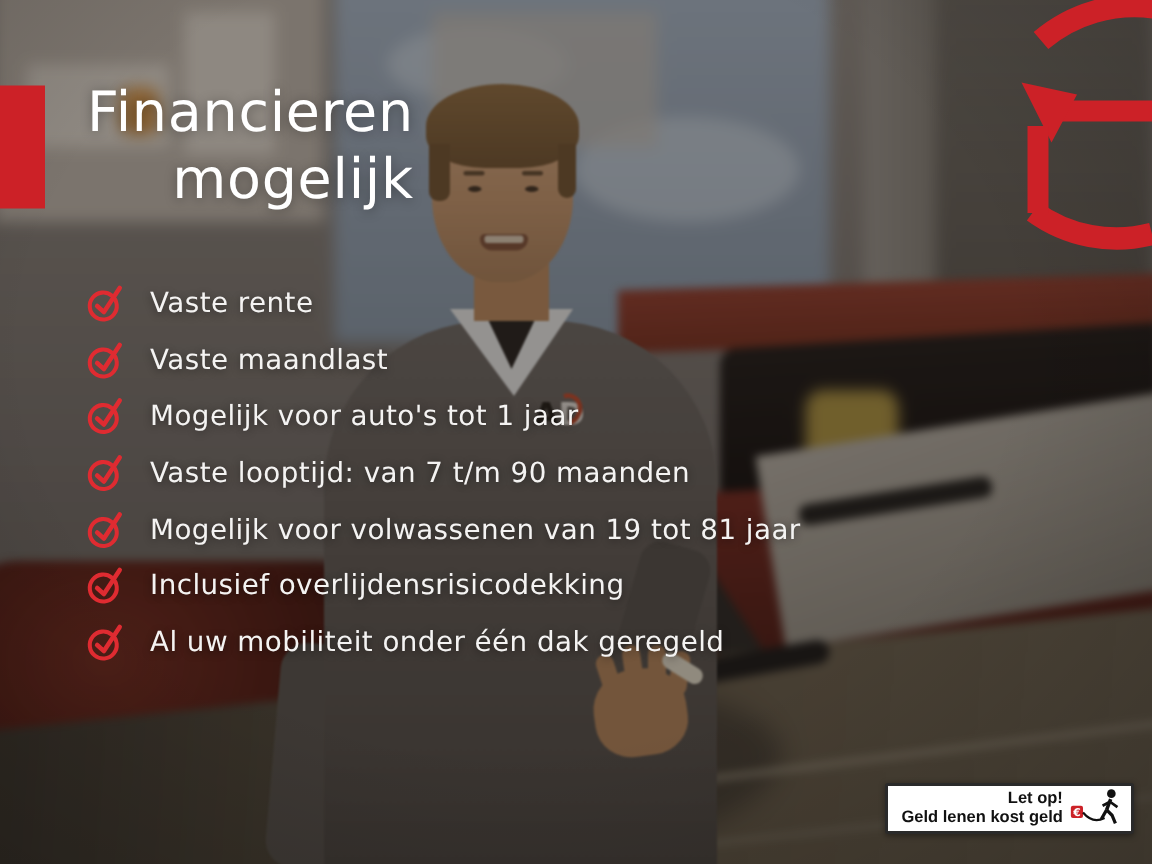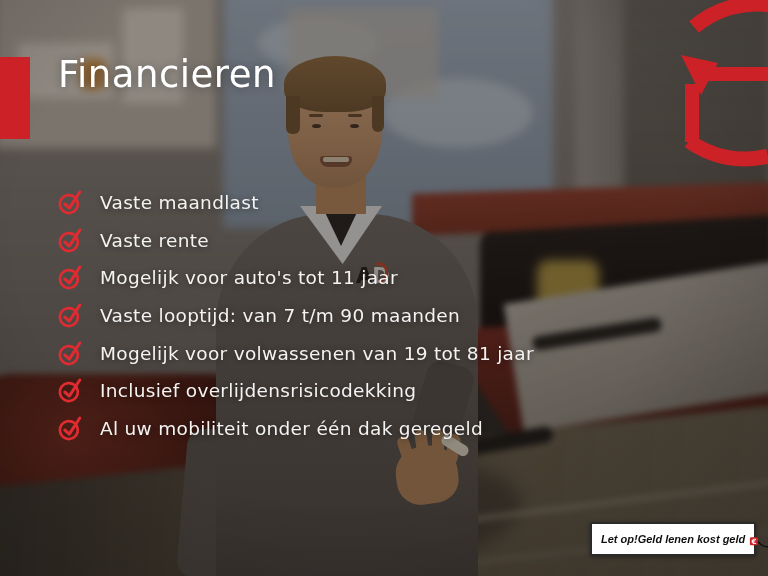--- a/index.html
+++ b/index.html
@@ -83,21 +83,21 @@
   .title span{position:static;display:block;}
   .checklist{left:57px;top:184px;margin:0;padding:0;list-style:none;width:560px;}
   .checklist li{position:static;display:flex;align-items:center;height:37.6px;gap:16px;}
   .check-ic{position:static;flex:0 0 auto;width:27px;height:27px;transform:rotate(-6deg);}
   .checklist .lbl{position:static;color:#f4f3f2;font-size:18.5px;letter-spacing:.3px;text-shadow:0 1px 6px rgba(0,0,0,.45);}
 
   .brand-arc{right:0;top:0;width:106px;height:158px;overflow:visible;}
 
   
   .badge{left:590px;top:522px;width:166px;height:34px;background:var(--badge-bg,#fff);border:2px solid #2a2a2a;border-radius:2px;display:flex;align-items:center;padding:2px 6px 2px 9px;box-shadow:0 1px 4px rgba(0,0,0,.4);}
-  .badge-text{position:static;display:flex;flex-direction:row;justify-content:center;line-height:13px;font-style:italic;}
+  .badge-text{position:static;display:flex;flex-direction:column;justify-content:center;line-height:13px;}
   .badge-text span{position:static;color:var(--badge-text,#111);font-size:11px;font-weight:bold;font-family:"Liberation Sans",sans-serif;white-space:nowrap;}
   .badge-ic{position:static;margin-left:4px;flex:0 0 auto;}
 </style>
 </head>
 <body>
 
 <div class="canvas">
 
   <div class="bg-far">
     <div class="bg-base"></div>
@@ -156,43 +156,44 @@
     <div class="bracelet"></div>
   </div>
 
   <div class="overlay"></div>
   <div class="vignette"></div>
 
   <div class="accent-bar"></div>
 
   <h1 class="title">
     <span>Financieren</span>
+    <span>mogelijk</span>
   </h1>
 
   <ul class="checklist">
     <li>
       <svg class="check-ic" viewBox="0 0 30 30">
           <circle cx="13" cy="16.5" r="10" fill="none" stroke="var(--check-red,#df2b31)" stroke-width="3"></circle>
           <path d="M8.5 16 l4.5 5 L26.5 4.5" fill="none" stroke="var(--check-red,#df2b31)" stroke-width="3.4" stroke-linecap="round" stroke-linejoin="round"></path>
         </svg>
+      <span class="lbl">Vaste rente</span>
+    </li>
+    <li>
+      <svg class="check-ic" viewBox="0 0 30 30">
+          <circle cx="13" cy="16.5" r="10" fill="none" stroke="var(--check-red,#df2b31)" stroke-width="3"></circle>
+          <path d="M8.5 16 l4.5 5 L26.5 4.5" fill="none" stroke="var(--check-red,#df2b31)" stroke-width="3.4" stroke-linecap="round" stroke-linejoin="round"></path>
+        </svg>
       <span class="lbl">Vaste maandlast</span>
     </li>
     <li>
       <svg class="check-ic" viewBox="0 0 30 30">
           <circle cx="13" cy="16.5" r="10" fill="none" stroke="var(--check-red,#df2b31)" stroke-width="3"></circle>
           <path d="M8.5 16 l4.5 5 L26.5 4.5" fill="none" stroke="var(--check-red,#df2b31)" stroke-width="3.4" stroke-linecap="round" stroke-linejoin="round"></path>
         </svg>
-      <span class="lbl">Vaste rente</span>
-    </li>
-    <li>
-      <svg class="check-ic" viewBox="0 0 30 30">
-          <circle cx="13" cy="16.5" r="10" fill="none" stroke="var(--check-red,#df2b31)" stroke-width="3"></circle>
-          <path d="M8.5 16 l4.5 5 L26.5 4.5" fill="none" stroke="var(--check-red,#df2b31)" stroke-width="3.4" stroke-linecap="round" stroke-linejoin="round"></path>
-        </svg>
-      <span class="lbl">Mogelijk voor auto's tot 11 jaar</span>
+      <span class="lbl">Mogelijk voor auto's tot 1 jaar</span>
     </li>
     <li>
       <svg class="check-ic" viewBox="0 0 30 30">
           <circle cx="13" cy="16.5" r="10" fill="none" stroke="var(--check-red,#df2b31)" stroke-width="3"></circle>
           <path d="M8.5 16 l4.5 5 L26.5 4.5" fill="none" stroke="var(--check-red,#df2b31)" stroke-width="3.4" stroke-linecap="round" stroke-linejoin="round"></path>
         </svg>
       <span class="lbl">Vaste looptijd: van 7 t/m 90 maanden</span>
     </li>
     <li>
       <svg class="check-ic" viewBox="0 0 30 30">

